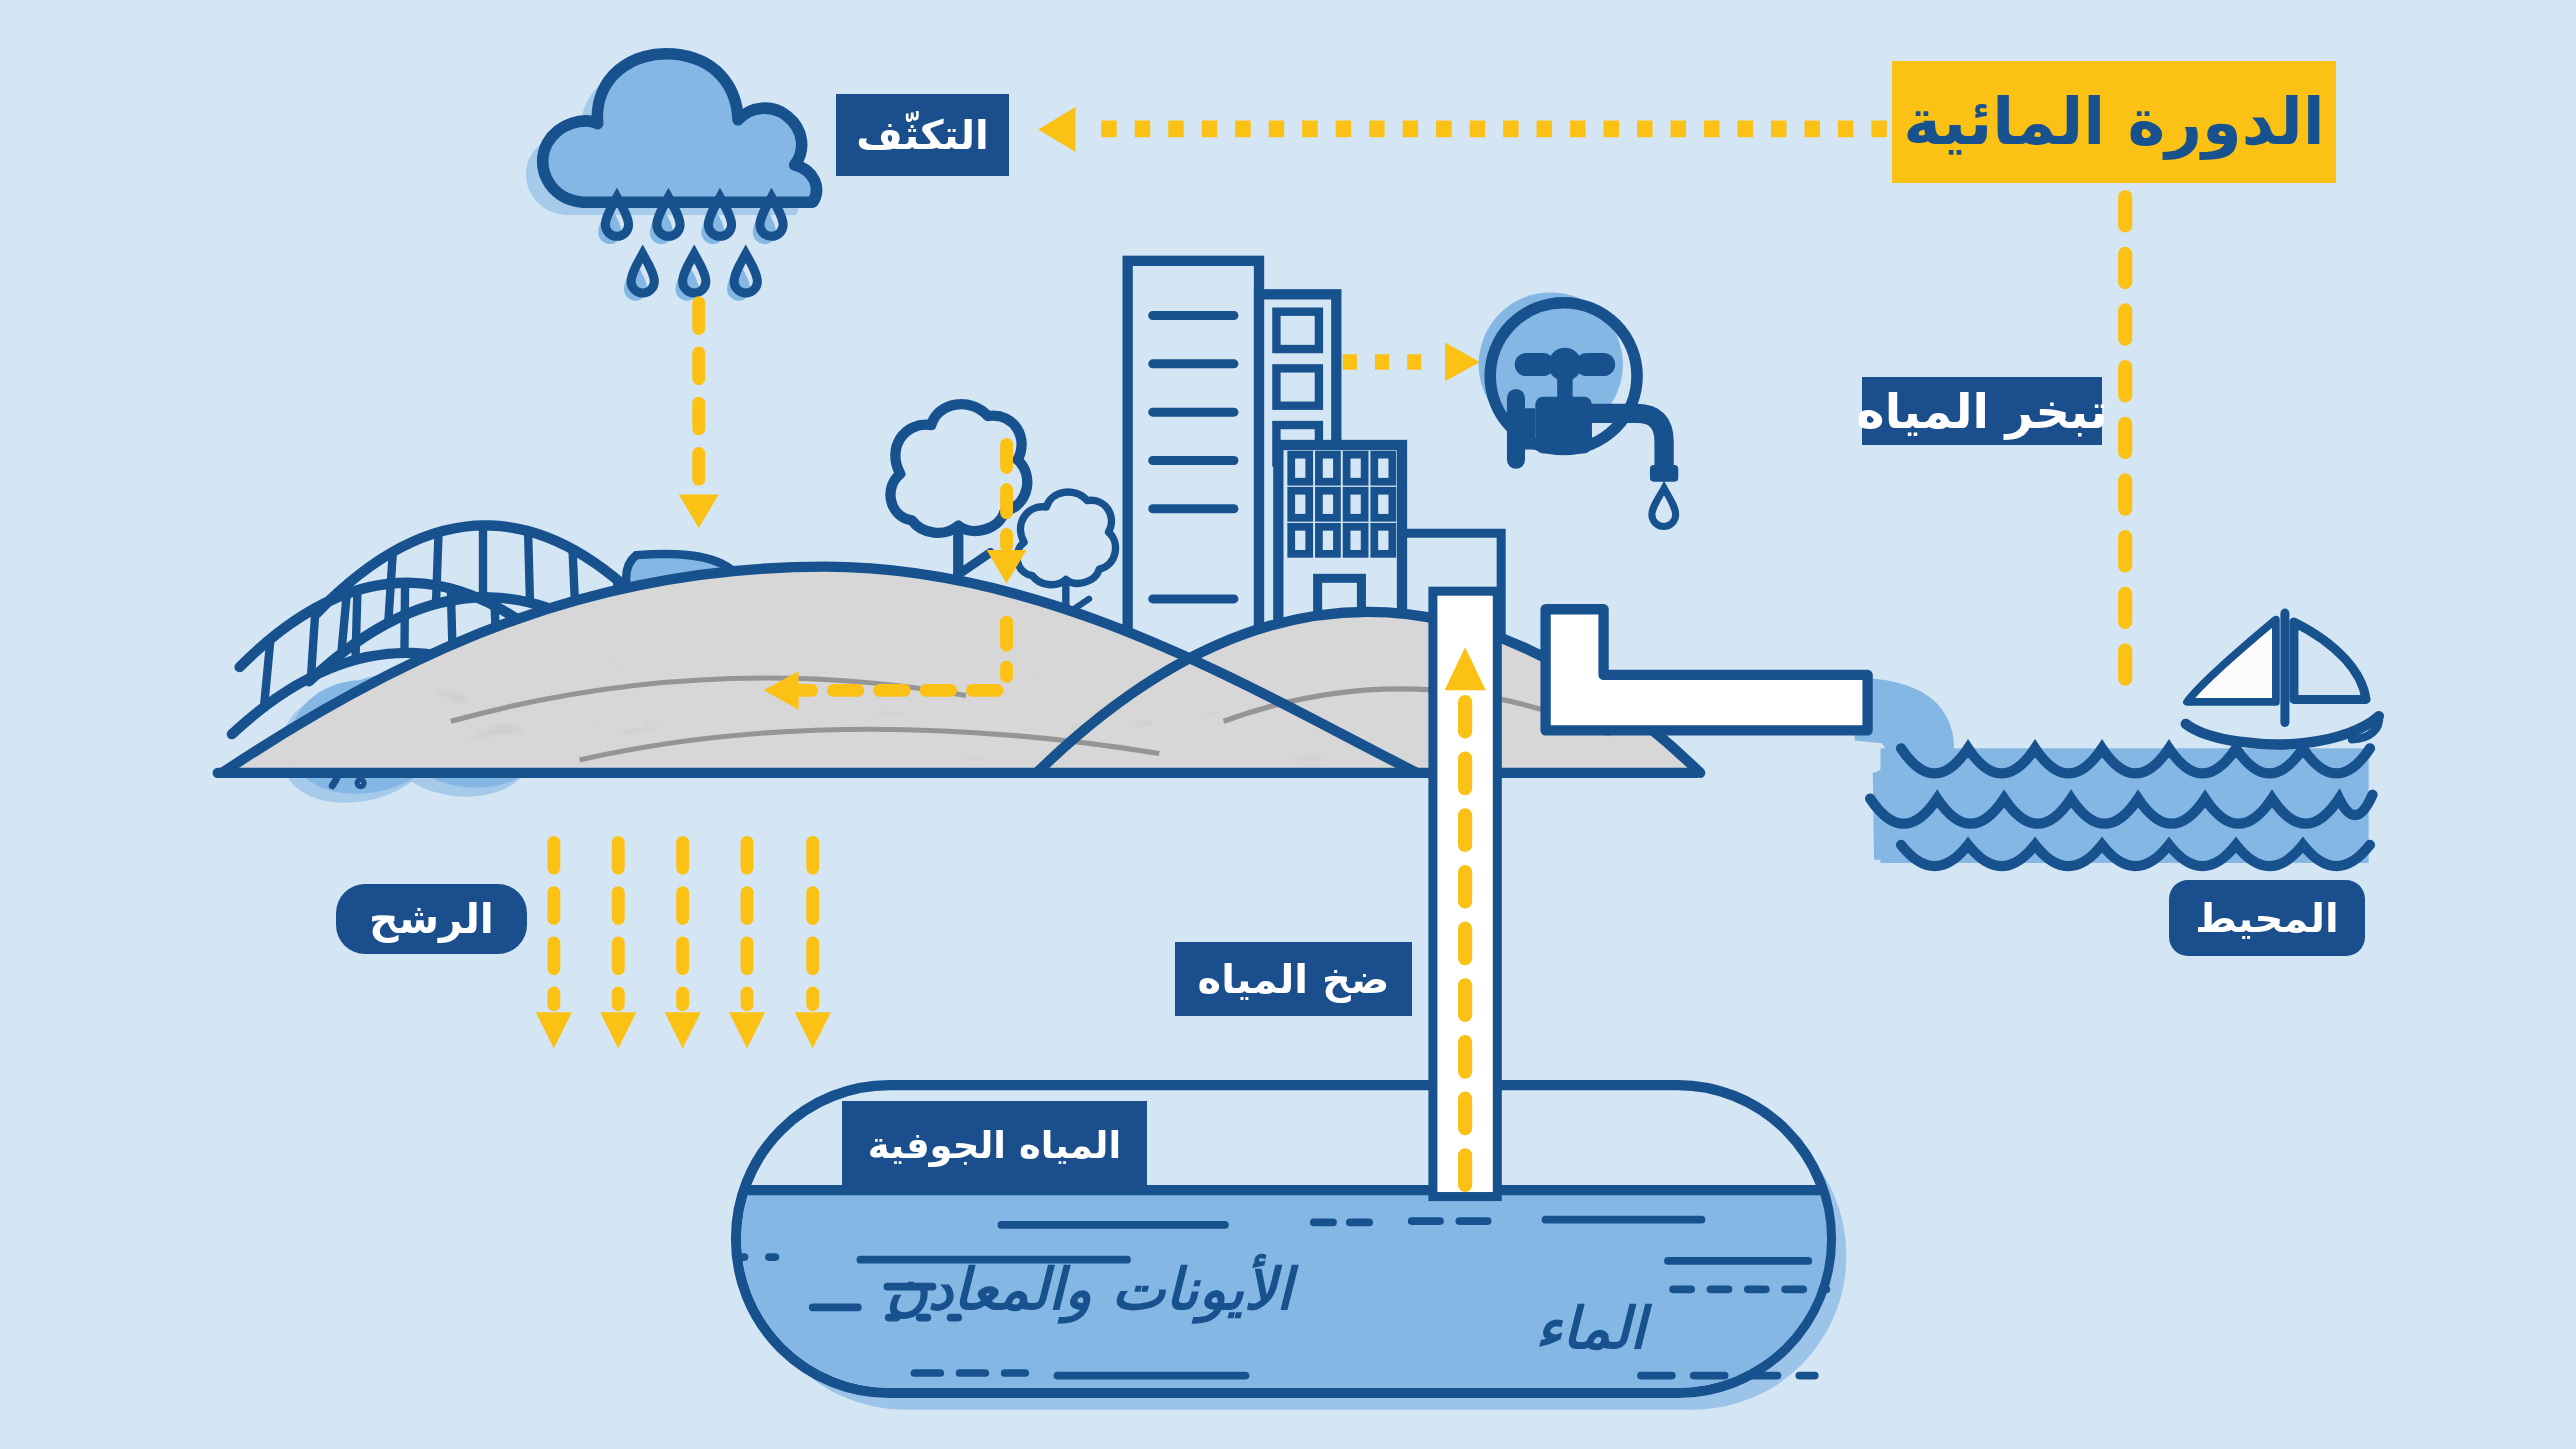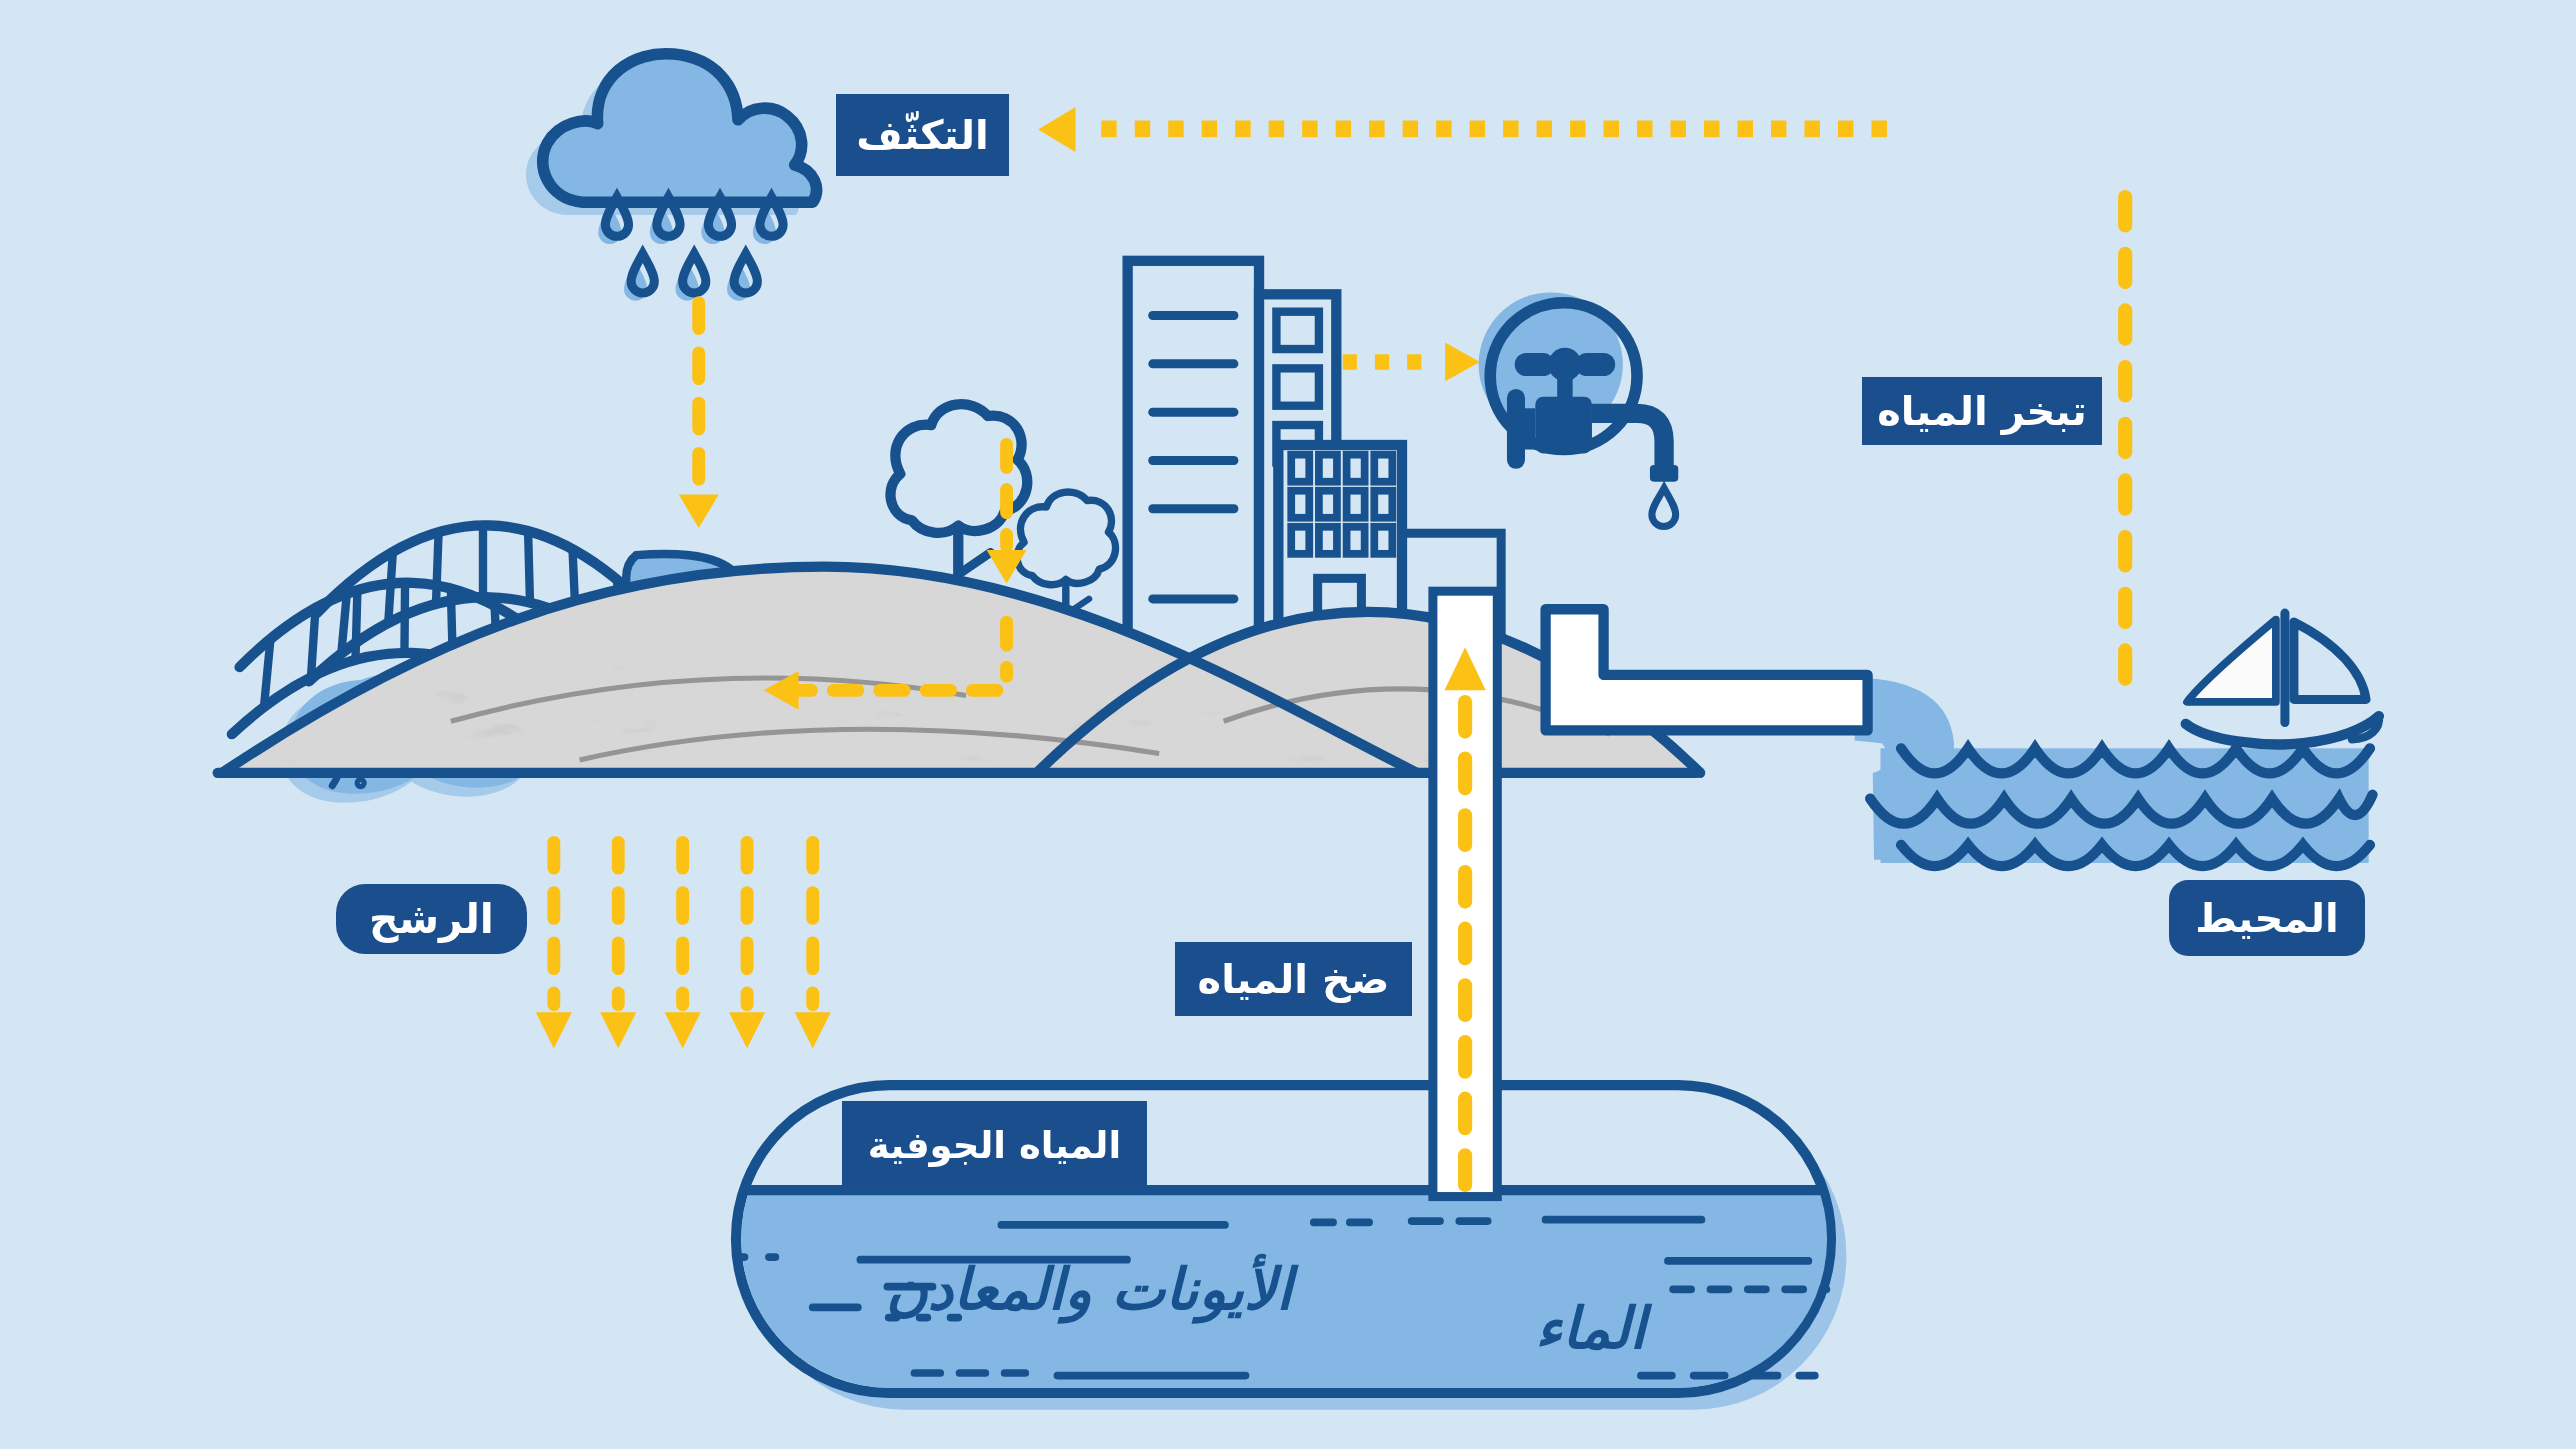--- a/index.html
+++ b/index.html
@@ -290,25 +290,26 @@
     <g stroke="none">
       <polygon points="860,1628 832,1572 888,1572"></polygon>
       <polygon points="960,1628 932,1572 988,1572"></polygon>
       <polygon points="1060,1628 1032,1572 1088,1572"></polygon>
       <polygon points="1160,1628 1132,1572 1188,1572"></polygon>
       <polygon points="1262,1628 1234,1572 1290,1572"></polygon>
     </g>
   </g>
 </svg>
 
+<div class="title" style="left:1892px;top:61px;width:444px;height:122px;font-size:64px;">الدورة المائية</div>
 
 <div class="lbl" style="left:836px;top:94px;width:173px;height:82px;font-size:40px;">التكثّف</div>
 
 
-<div class="lbl" style="left:1862px;top:377px;width:240px;height:68px;font-size:40px;">تبخر المياه</div>
+<div class="lbl" style="left:1862px;top:377px;width:240px;height:68px;font-size:48px;">تبخر المياه</div>
 
 <div class="lbl" style="left:1175px;top:897px;width:237px;height:74px;font-size:40px;margin-top:45px;">ضخ المياه</div>
 
 <div class="lbl" style="left:336px;top:884px;width:191px;height:70px;font-size:41px;border-radius:29px;">الرشح</div>
 
 <div class="lbl" style="left:2169px;top:880px;width:196px;height:76px;font-size:40px;border-radius:19px;">المحيط</div>
 
 <div class="lbl" style="left:842px;top:1101px;width:305px;height:88px;font-size:37px;">المياه الجوفية</div>
 
 <div class="watertext" style="left:857px;top:1240px;width:464px;height:97px;font-size:57px;">الأيونات والمعادن</div>

